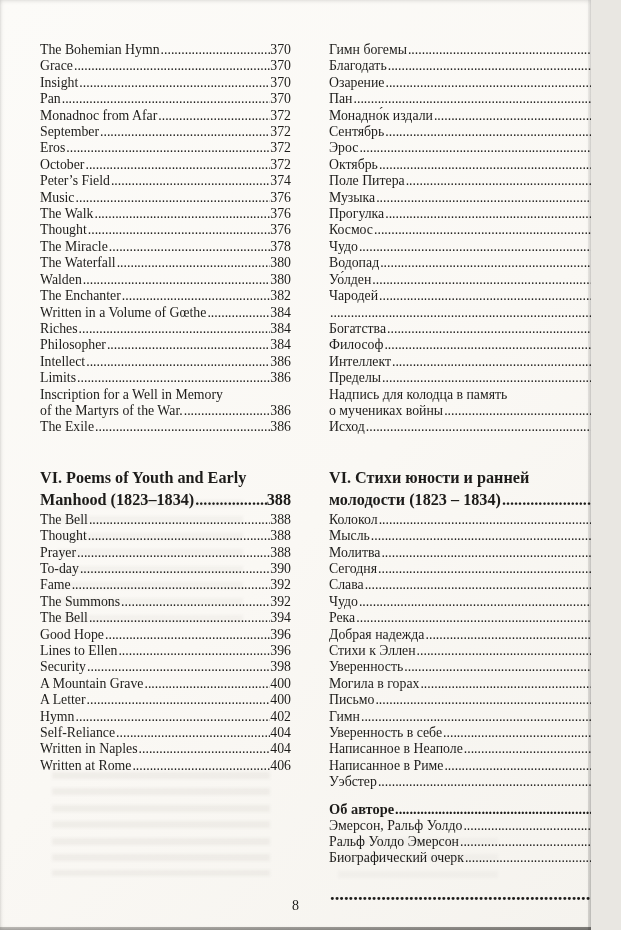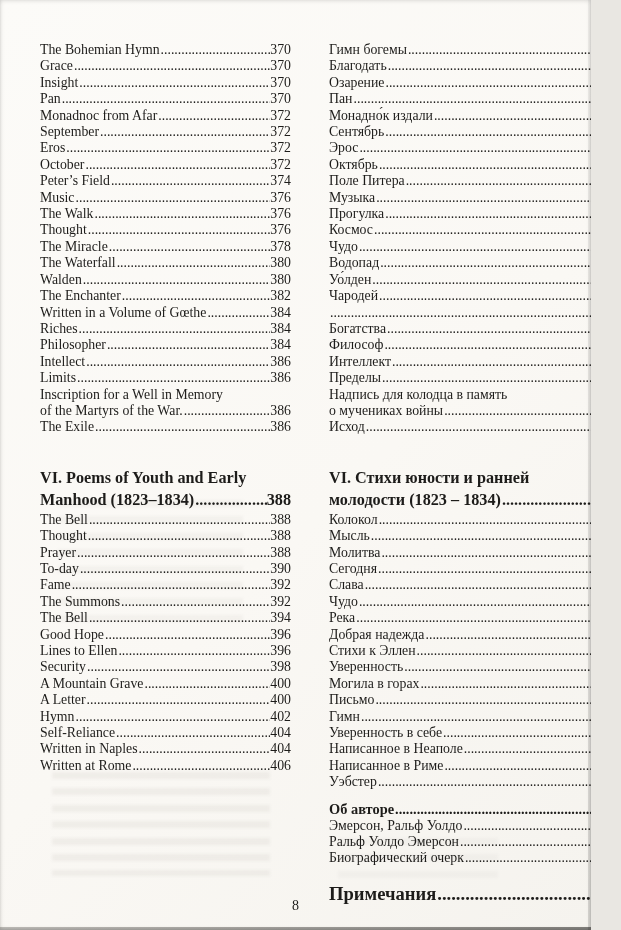--- a/index.html
+++ b/index.html
@@ -524,21 +524,20 @@
             <span class="t">Ральф Уолдо Эмерсон</span>
             <span class="dots"></span>
           </div>
           <div class="row">
             <span class="t">Биографический очерк</span>
             <span class="dots"></span>
           </div>
         </div>
         <div class="blk blk-bigheading">
           <div class="row">
-            <span class="t">Примечания</span>
             <span class="dots"></span>
           </div>
         </div>
       </div>
   </div>
 
   <div class="folio">8</div>
 </div>
 
 </body></html>

